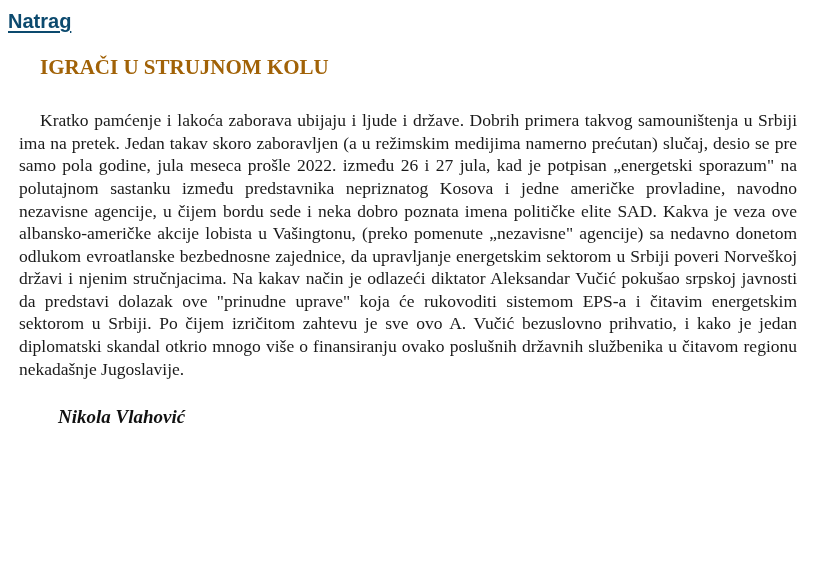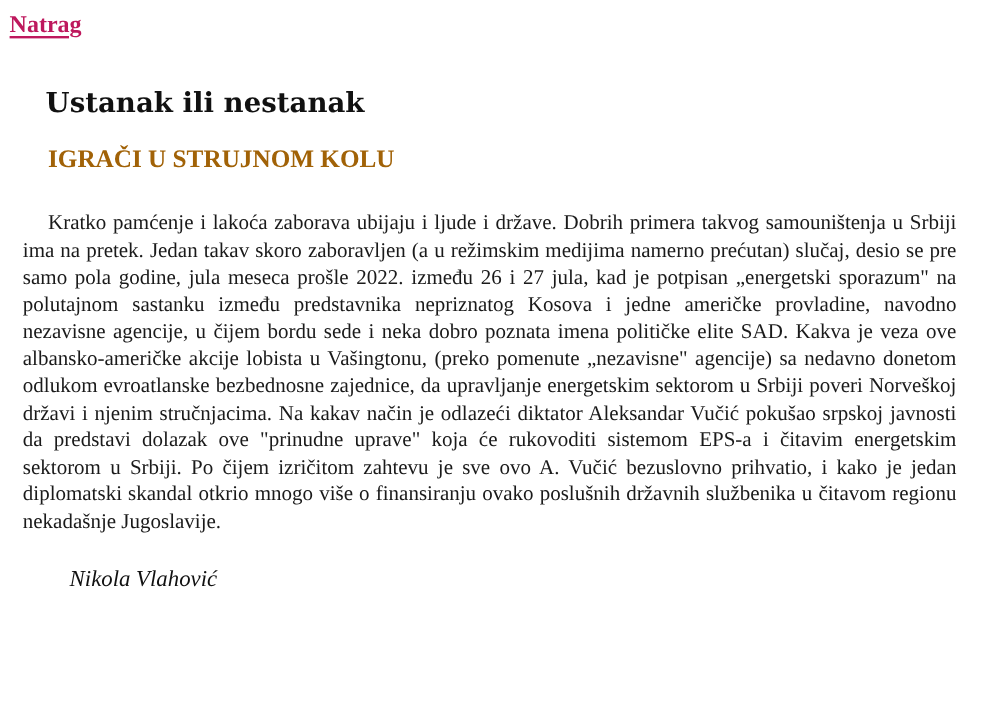--- a/index.html
+++ b/index.html
@@ -11,24 +11,24 @@
     width: 824px;
     height: 587px;
     overflow: hidden;
     font-family: "Liberation Serif", serif;
     color: #1a1a1a;
     -webkit-font-smoothing: antialiased;
   }
   .back-link {
     display: inline-block;
     margin: 10px 0 0 8px;
-    font-family: Liberation Serif, serif;
+    font-family: Liberation Sans, sans-serif;
     font-size: 20px;
     font-weight: bold;
-    color: #be185d;
+    color: #0c4a6e;
     text-decoration: underline;
     text-underline-offset: 3px;
     cursor: pointer;
   }
   .article-title {
     margin: 40px 27px 0 38px;
     font-family: "DejaVu Serif", serif;
     font-size: 23px;
     font-weight: bold;
     color: #111111;
@@ -56,35 +56,34 @@
     text-indent: 21px;
     font-size: 17.5px;
     line-height: 22.6px;
     text-align: justify;
     color: #1a1a1a;
     font-family: Liberation Serif, serif;
   }
   .author-signature {
     margin: 26px 0 0 58px;
     font-size: 19px;
-    font-weight: normal;
+    font-weight: bold;
     font-style: italic;
     color: #111111;
   }
 </style>
 </head>
 <body>
 
 
 
 <a class="back-link">Natrag</a>
 
 <main>
 
-  <h1 class="article-title">Ustanak ili nestanak</h1>
 
 
   <h2 class="section-heading">IGRAČI U STRUJNOM KOLU</h2>
 
   <p class="article-paragraph">Kratko pamćenje i lakoća zaborava ubijaju i ljude i države. Dobrih primera takvog samouništenja u Srbiji ima na pretek. Jedan takav skoro zaboravljen (a u režimskim medijima namerno prećutan) slučaj, desio se pre samo pola godine, jula meseca prošle 2022. između 26 i 27 jula, kad je potpisan „energetski sporazum" na polutajnom sastanku između predstavnika nepriznatog Kosova i jedne američke provladine, navodno nezavisne agencije, u čijem bordu sede i neka dobro poznata imena političke elite SAD. Kakva je veza ove albansko-američke akcije lobista u Vašingtonu, (preko pomenute „nezavisne" agencije) sa nedavno donetom odlukom evroatlanske bezbednosne zajednice, da upravljanje energetskim sektorom u Srbiji poveri Norveškoj državi i njenim stručnjacima. Na kakav način je odlazeći diktator Aleksandar Vučić pokušao srpskoj javnosti da predstavi dolazak ove "prinudne uprave" koja će rukovoditi sistemom EPS-a i čitavim energetskim sektorom u Srbiji. Po čijem izričitom zahtevu je sve ovo A. Vučić bezuslovno prihvatio, i kako je jedan diplomatski skandal otkrio mnogo više o finansiranju ovako poslušnih državnih službenika u čitavom regionu nekadašnje Jugoslavije.</p>
 
   <p class="author-signature">Nikola Vlahović</p>
 
 </main>
 

